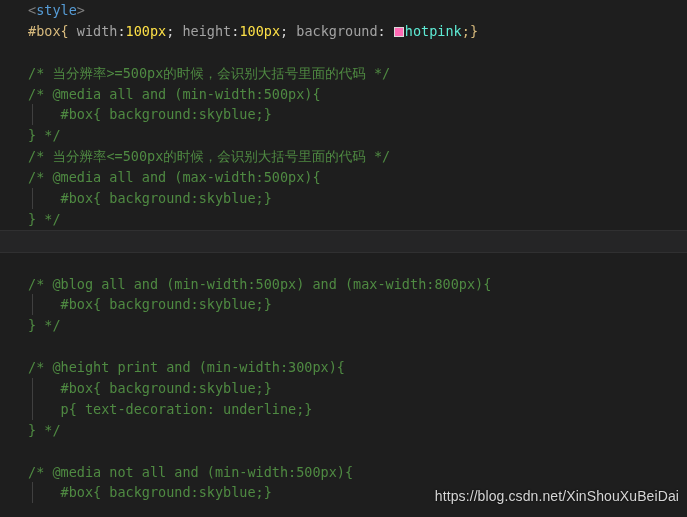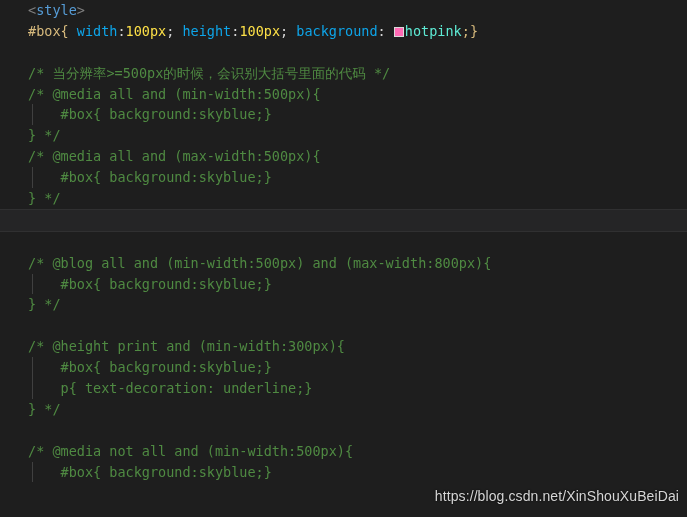--- a/index.html
+++ b/index.html
@@ -47,21 +47,21 @@
     top: 0;
     bottom: 0;
     width: 1px;
     background: #404040;
   }
   
   .tag-punct   { color: #808080; }
   .tag-name    { color: #569cd6; }
   .selector    { color: #d7ba7d; }
   .brace       { color: #d7ba7d; }
-  .prop        { color: #0ea5e9; }
+  .prop        { color: #a3a3a3; }
   .punct       { color: #d4d4d4; }
   .value       { color: #fde047; }
   .colorword   { color: #5eead4; }
   .comment     { color: #4f8a42; }
   .swatch {
     display: inline-block;
     width: 10px;
     height: 10px;
     background: #ff69b4;
     border: 1px solid #d8d8d8;
@@ -94,20 +94,21 @@
     <div class="line">&nbsp;</div>
 
     <div class="line"><span class="comment">/* 当分辨率&gt;=500px的时候，会识别大括号里面的代码 */</span></div>
 
     <div class="line"><span class="comment">/* @media all and (min-width:500px){</span></div>
 
     <div class="line guide"><span class="comment">    #box{ background:skyblue;}</span></div>
 
     <div class="line"><span class="comment">} */</span></div>
 
+    <div class="line"><span class="comment">/* 当分辨率&lt;=500px的时候，会识别大括号里面的代码 */</span></div>
 
     <div class="line"><span class="comment">/* @media all and (max-width:500px){</span></div>
 
     <div class="line guide"><span class="comment">    #box{ background:skyblue;}</span></div>
 
     <div class="line"><span class="comment">} */</span></div>
 
     <div class="line active">&nbsp;</div>
 
     <div class="line">&nbsp;</div>

